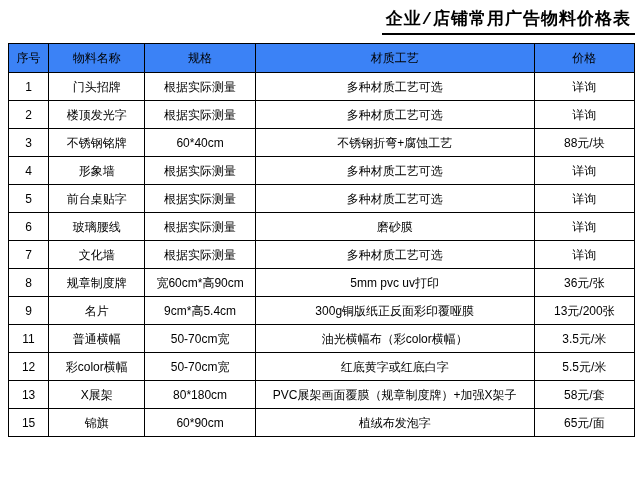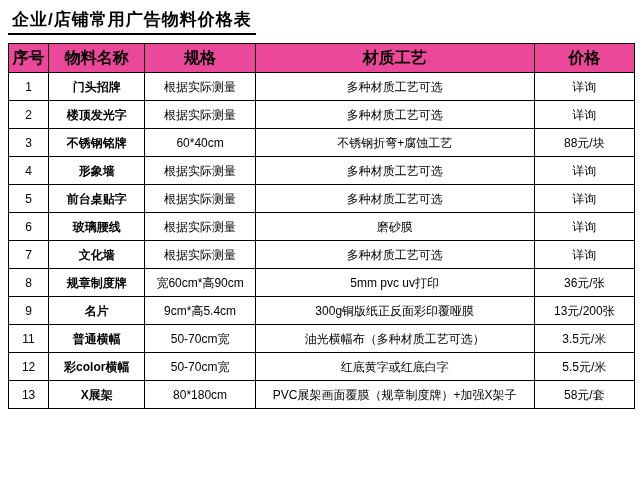--- a/index.html
+++ b/index.html
@@ -14,22 +14,23 @@
     overflow: hidden;
   }
   .page {
     width: 643px;
     height: 495px;
     box-sizing: border-box;
     padding: 6px 8px 0 8px;
     background: #ffffff;
   }
   .title-wrap {
-    text-align: left;
+    text-align: right;
     padding: 4px 0 8px 0;
+    font-family: Liberation Mono, monospace;
   }
   .title {
     display: inline-block;
     font-size: 17px;
     font-weight: bold;
     color: #000000;
     letter-spacing: 1px;
     border-bottom: 2px solid #000000;
     padding: 0 4px 3px 4px;
     line-height: 20px;
@@ -46,32 +47,32 @@
     text-align: center;
     vertical-align: middle;
     color: #000000;
     font-size: 12px;
     height: 27px;
     padding: 0 2px;
     line-height: 14px;
     word-break: break-all;
   }
   table.price-table thead th {
-    background: #ec4899;
-    font-weight: bold;
-    font-size: 16px;
+    background: #3b82f6;
+    font-weight: normal;
+    font-size: 12px;
     height: 28px;
   }
   .col-idx { width: 40px; }
   .col-name { width: 96px; }
   .col-spec { width: 110px; }
   .col-mat { width: 278px; }
   .col-price { width: 100px; }
   tbody td.cell-idx { font-weight: normal; }
-  tbody td.cell-name { font-weight: bold; }
+  tbody td.cell-name { font-weight: normal; }
 </style>
 </head>
 <body>
 
 <div class="page">
 
   <div class="title-wrap">
     <div class="title">企业/店铺常用广告物料价格表</div>
   </div>
 
@@ -153,33 +154,40 @@
           <td class="cell-idx">9</td>
           <td class="cell-name">名片</td>
           <td class="cell-spec">9cm*高5.4cm</td>
           <td class="cell-mat">300g铜版纸正反面彩印覆哑膜</td>
           <td class="cell-price">13元/200张</td>
         </tr>
         <tr>
           <td class="cell-idx">11</td>
           <td class="cell-name">普通横幅</td>
           <td class="cell-spec">50-70cm宽</td>
-          <td class="cell-mat">油光横幅布（多种材质工艺可选）</td>
+          <td class="cell-mat">油光横幅布（彩color横幅）</td>
           <td class="cell-price">3.5元/米</td>
         </tr>
         <tr>
           <td class="cell-idx">12</td>
           <td class="cell-name">彩color横幅</td>
           <td class="cell-spec">50-70cm宽</td>
           <td class="cell-mat">红底黄字或红底白字</td>
           <td class="cell-price">5.5元/米</td>
         </tr>
         <tr>
           <td class="cell-idx">13</td>
           <td class="cell-name">X展架</td>
           <td class="cell-spec">80*180cm</td>
           <td class="cell-mat">PVC展架画面覆膜（规章制度牌）+加强X架子</td>
           <td class="cell-price">58元/套</td>
         </tr>
+        <tr>
+          <td class="cell-idx">15</td>
+          <td class="cell-name">锦旗</td>
+          <td class="cell-spec">60*90cm</td>
+          <td class="cell-mat">植绒布发泡字</td>
+          <td class="cell-price">65元/面</td>
+        </tr>
       </tbody>
   </table>
 
 </div>
 
 </body></html>

